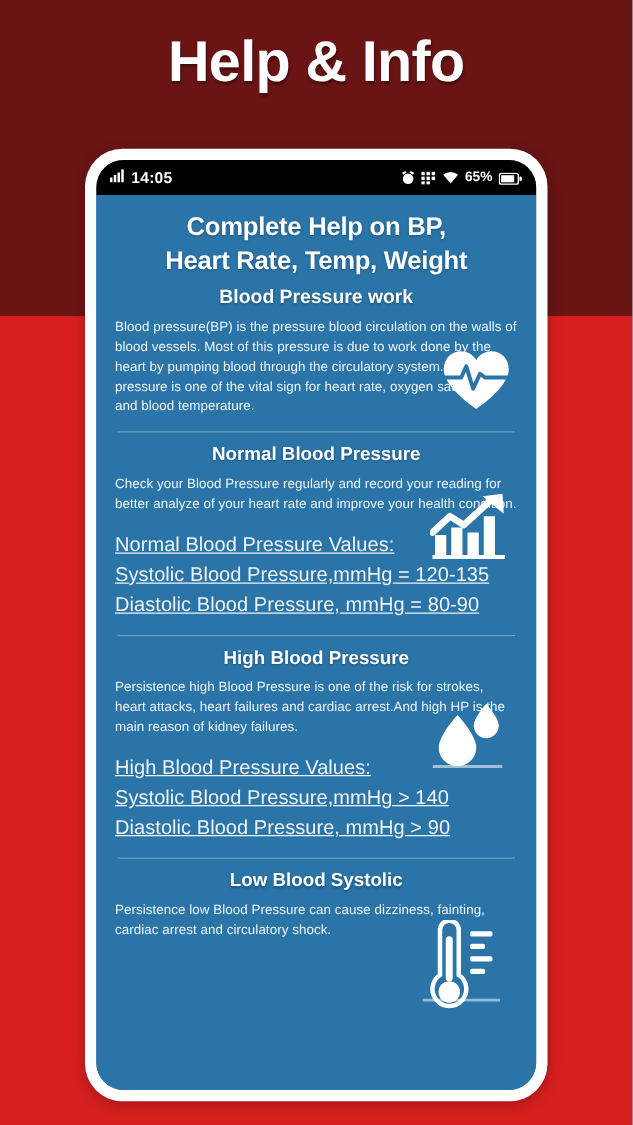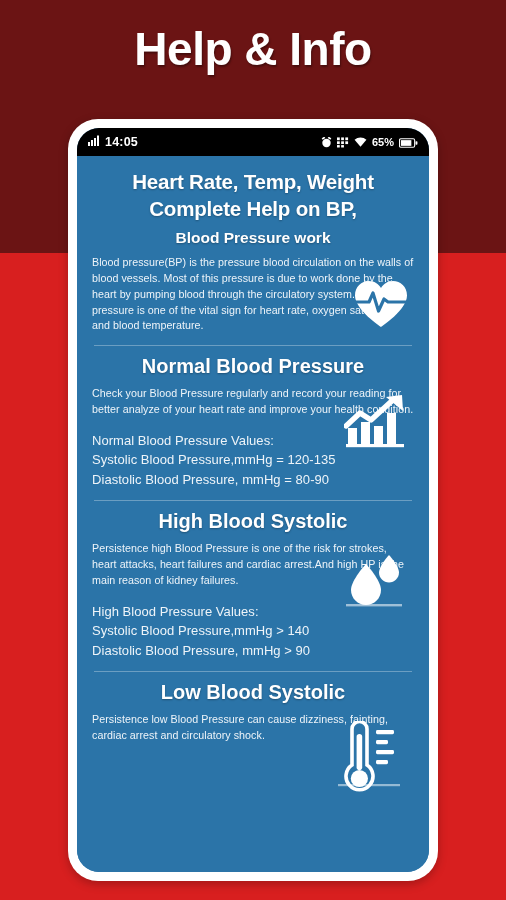--- a/index.html
+++ b/index.html
@@ -107,35 +107,36 @@
   }
 
   .section-head {
     text-align: center;
     color: #ffffff;
     font-weight: bold;
     font-size: 16.5px;
     text-shadow: 0 1px 2px rgba(0,0,0,0.3);
   }
   .section-head.sub { font-size: 15.5px; margin-top: 7px; }
-  .section-head.big { font-size: 20px; }
+  .section-head.big { font-size: 15px; }
 
   .para {
     color: #eef4f9;
     font-size: 10.7px;
     line-height: 1.48;
     margin-top: 8px;
     letter-spacing: .05px;
   }
   .values {
     color: #eef4f9;
-    font-size: 13px;
+    font-size: 16px;
     line-height: 1.5;
     margin-top: 13px;
     letter-spacing: .05px;
+    text-decoration: underline;
   }
 
   .divider {
     height: 1px;
     background: rgba(255,255,255,0.30);
     margin: 11px 2px 9px 2px;
   }
 
   .sec { position: relative; }
 
@@ -208,22 +209,22 @@
               <rect x="2" y="2" width="11" height="6" fill="#fff"></rect>
               <rect x="17.4" y="3.2" width="2" height="3.6" rx="0.8" fill="#fff"></rect>
             </svg>
           </span>
         </div>
       </div>
 
       <div class="app-body">
 
         <div class="app-title">
+          <div>Complete Help on BP,</div>
           <div>Heart Rate, Temp, Weight</div>
-          <div>Complete Help on BP,</div>
         </div>
 
         <div class="sec">
           <div class="section-head sub">Blood Pressure work</div>
           <div class="para">Blood pressure(BP) is the pressure blood circulation on the walls of blood vessels.
 Most of this pressure is due to work done by the heart by pumping blood through the circulatory system.
 Blood pressure is one of the vital sign for heart rate, oxygen saturation and blood temperature.</div>
           <div class="sec-icon icon-heart">
             <svg width="58" height="50" viewBox="0 0 58 50">
               <path d="M29 48 C29 48 3 31 3 16.5 C3 7.5 9.5 2 17 2 C22.2 2 26.6 4.8 29 9 C31.4 4.8 35.8 2 41 2 C48.5 2 55 7.5 55 16.5 C55 31 29 48 29 48 Z" fill="#ffffff"></path>
@@ -251,21 +252,21 @@
               <rect x="43" y="20" width="9" height="31"></rect>
               <path d="M2 33 L16 20 L27 27 L50 6" fill="none" stroke="#ffffff" stroke-width="5.4" stroke-linejoin="round" stroke-linecap="round"></path>
               <path d="M58 2 L59 18 L42 4 Z"></path>
             </svg>
           </div>
         </div>
 
         <div class="divider"></div>
 
         <div class="sec">
-          <div class="section-head big">High Blood Systolic</div>
+          <div class="section-head big">High Blood Pressure</div>
           <div class="para">Persistence high Blood Pressure is one of the risk for strokes, heart attacks, heart failures and cardiac arrest.And high HP is the main reason of kidney failures.</div>
           <div class="values">
             <div>High Blood Pressure Values:</div>
             <div>Systolic Blood Pressure,mmHg &gt; 140</div>
             <div>Diastolic Blood Pressure, mmHg &gt; 90</div>
           </div>
           <div class="sec-icon icon-drops">
             <svg width="56" height="56" viewBox="0 0 56 56" fill="#ffffff">
               <path d="M20 10 C20 10 35 26 35 36 C35 44.3 28.3 51 20 51 C11.7 51 5 44.3 5 36 C5 26 20 10 20 10 Z"></path>
               <path d="M43 1 C43 1 53 12 53 18.6 C53 24.1 48.5 28.6 43 28.6 C37.5 28.6 33 24.1 33 18.6 C33 12 43 1 43 1 Z"></path>

